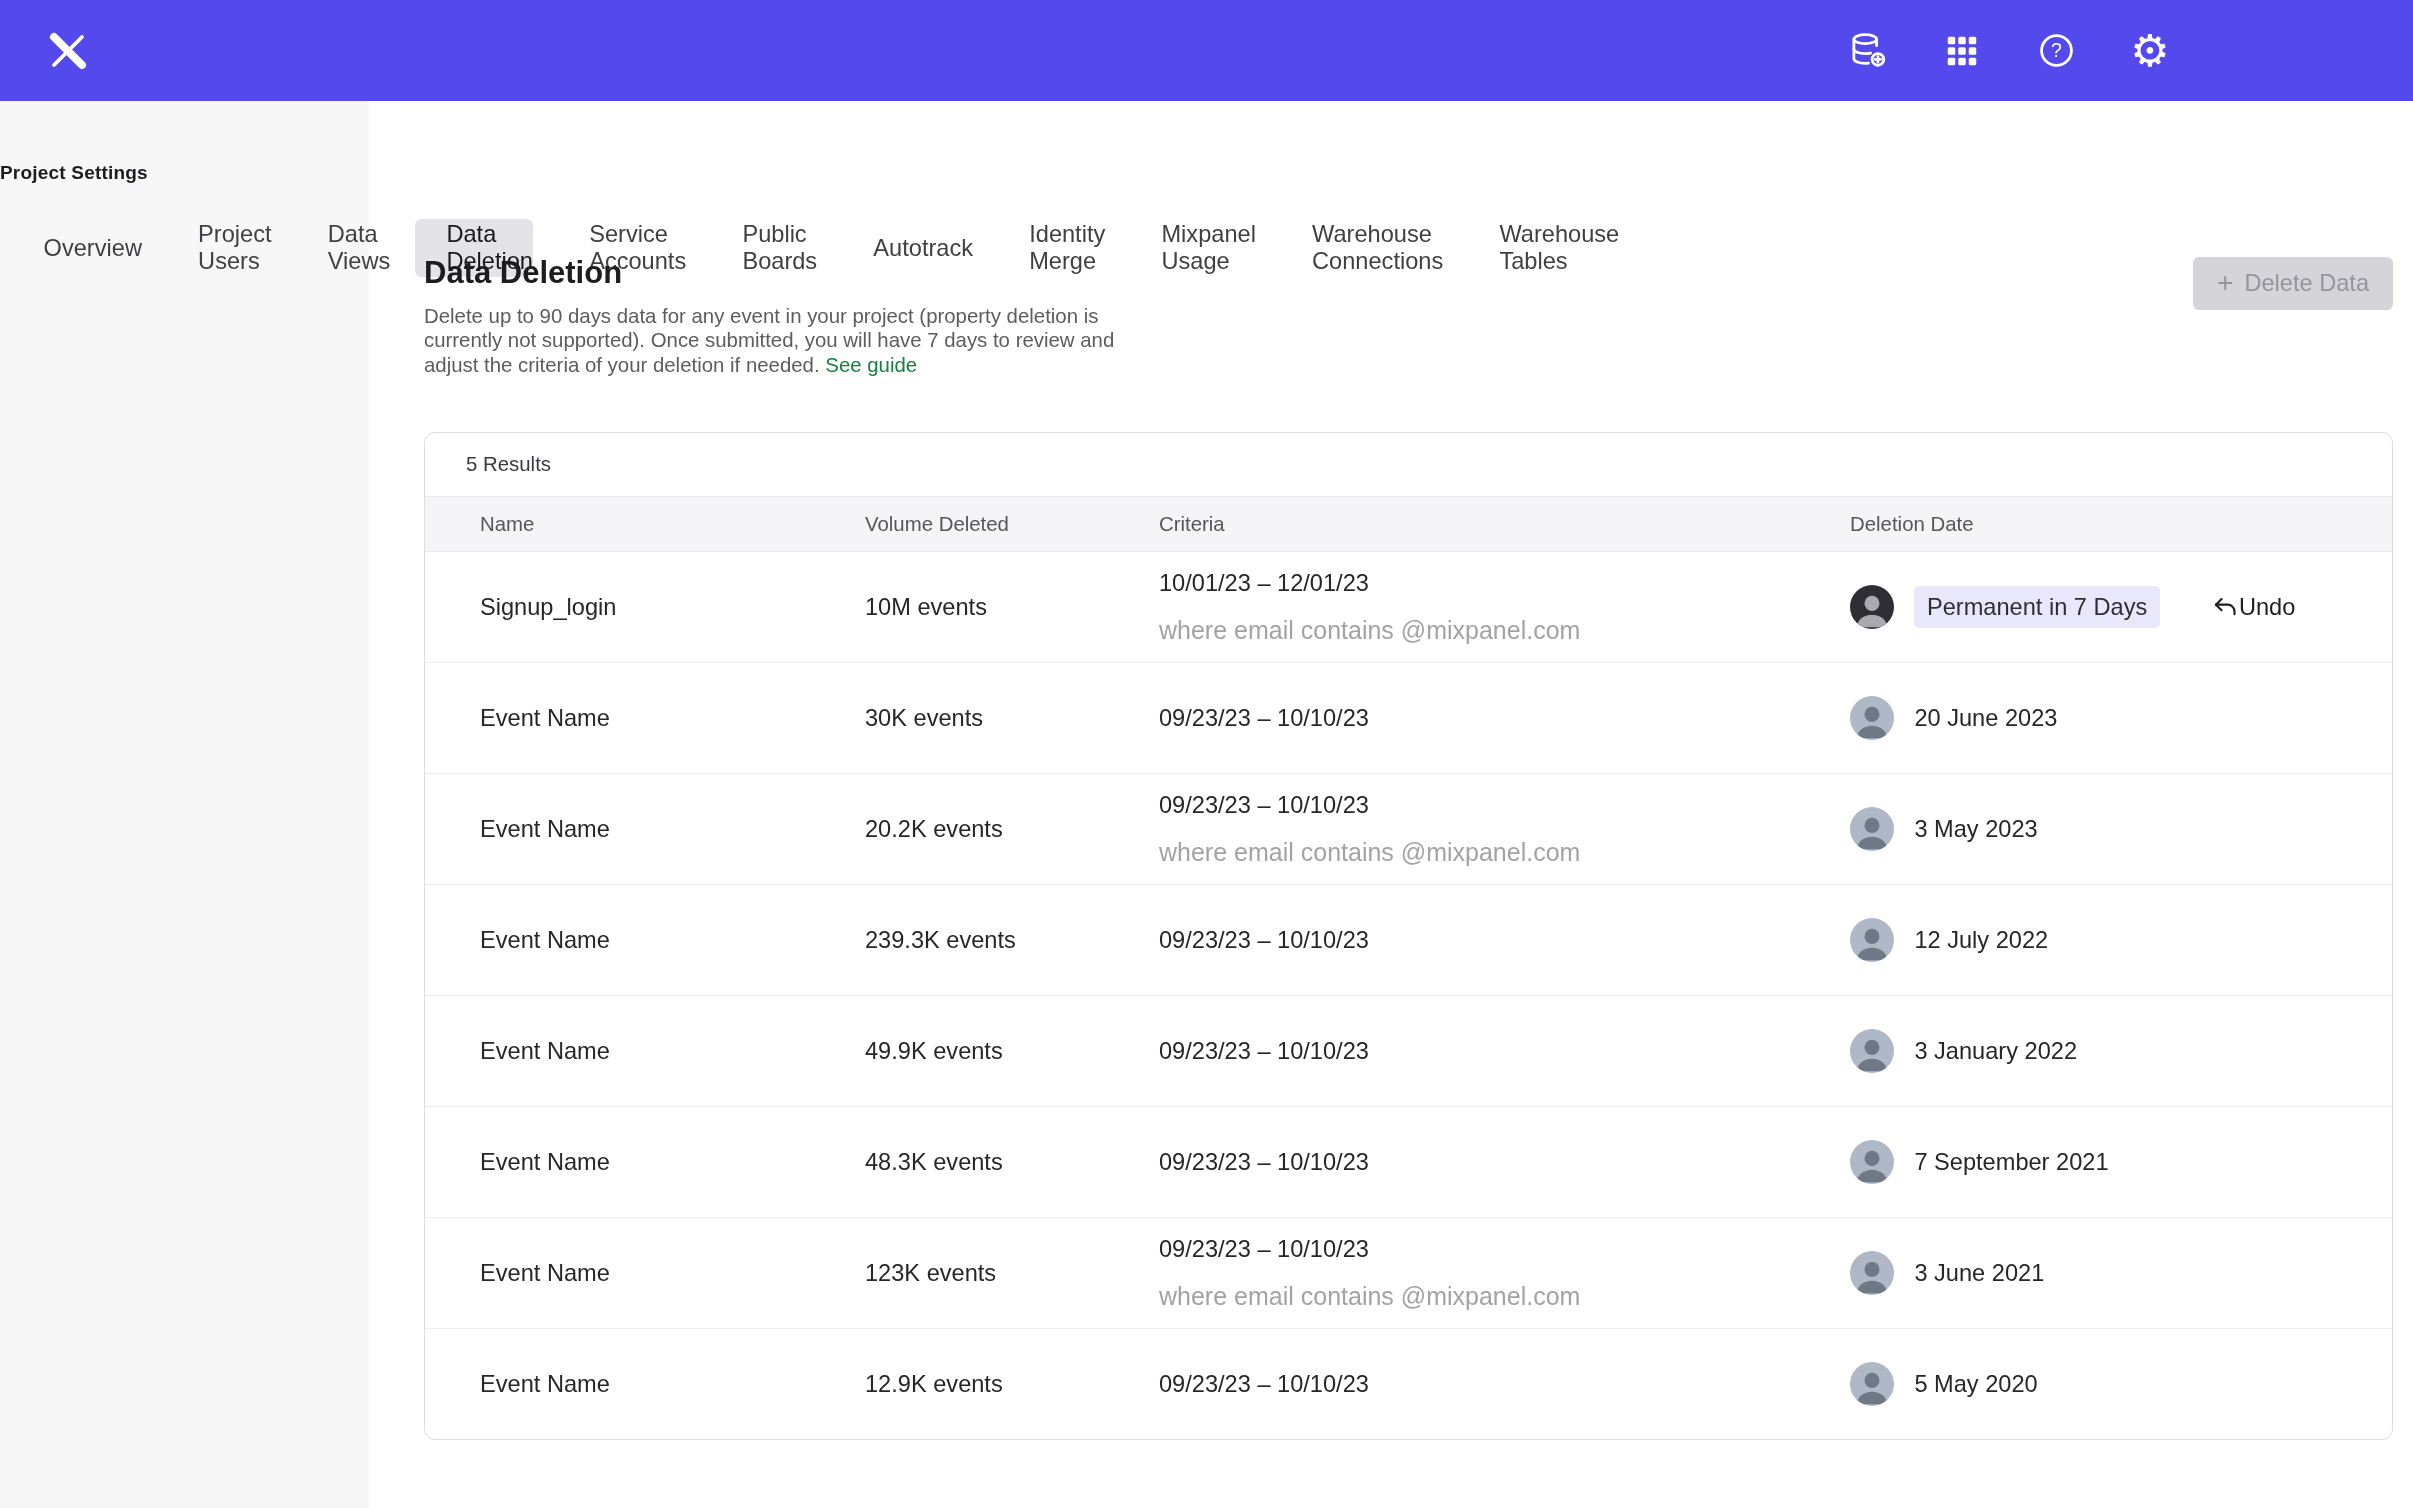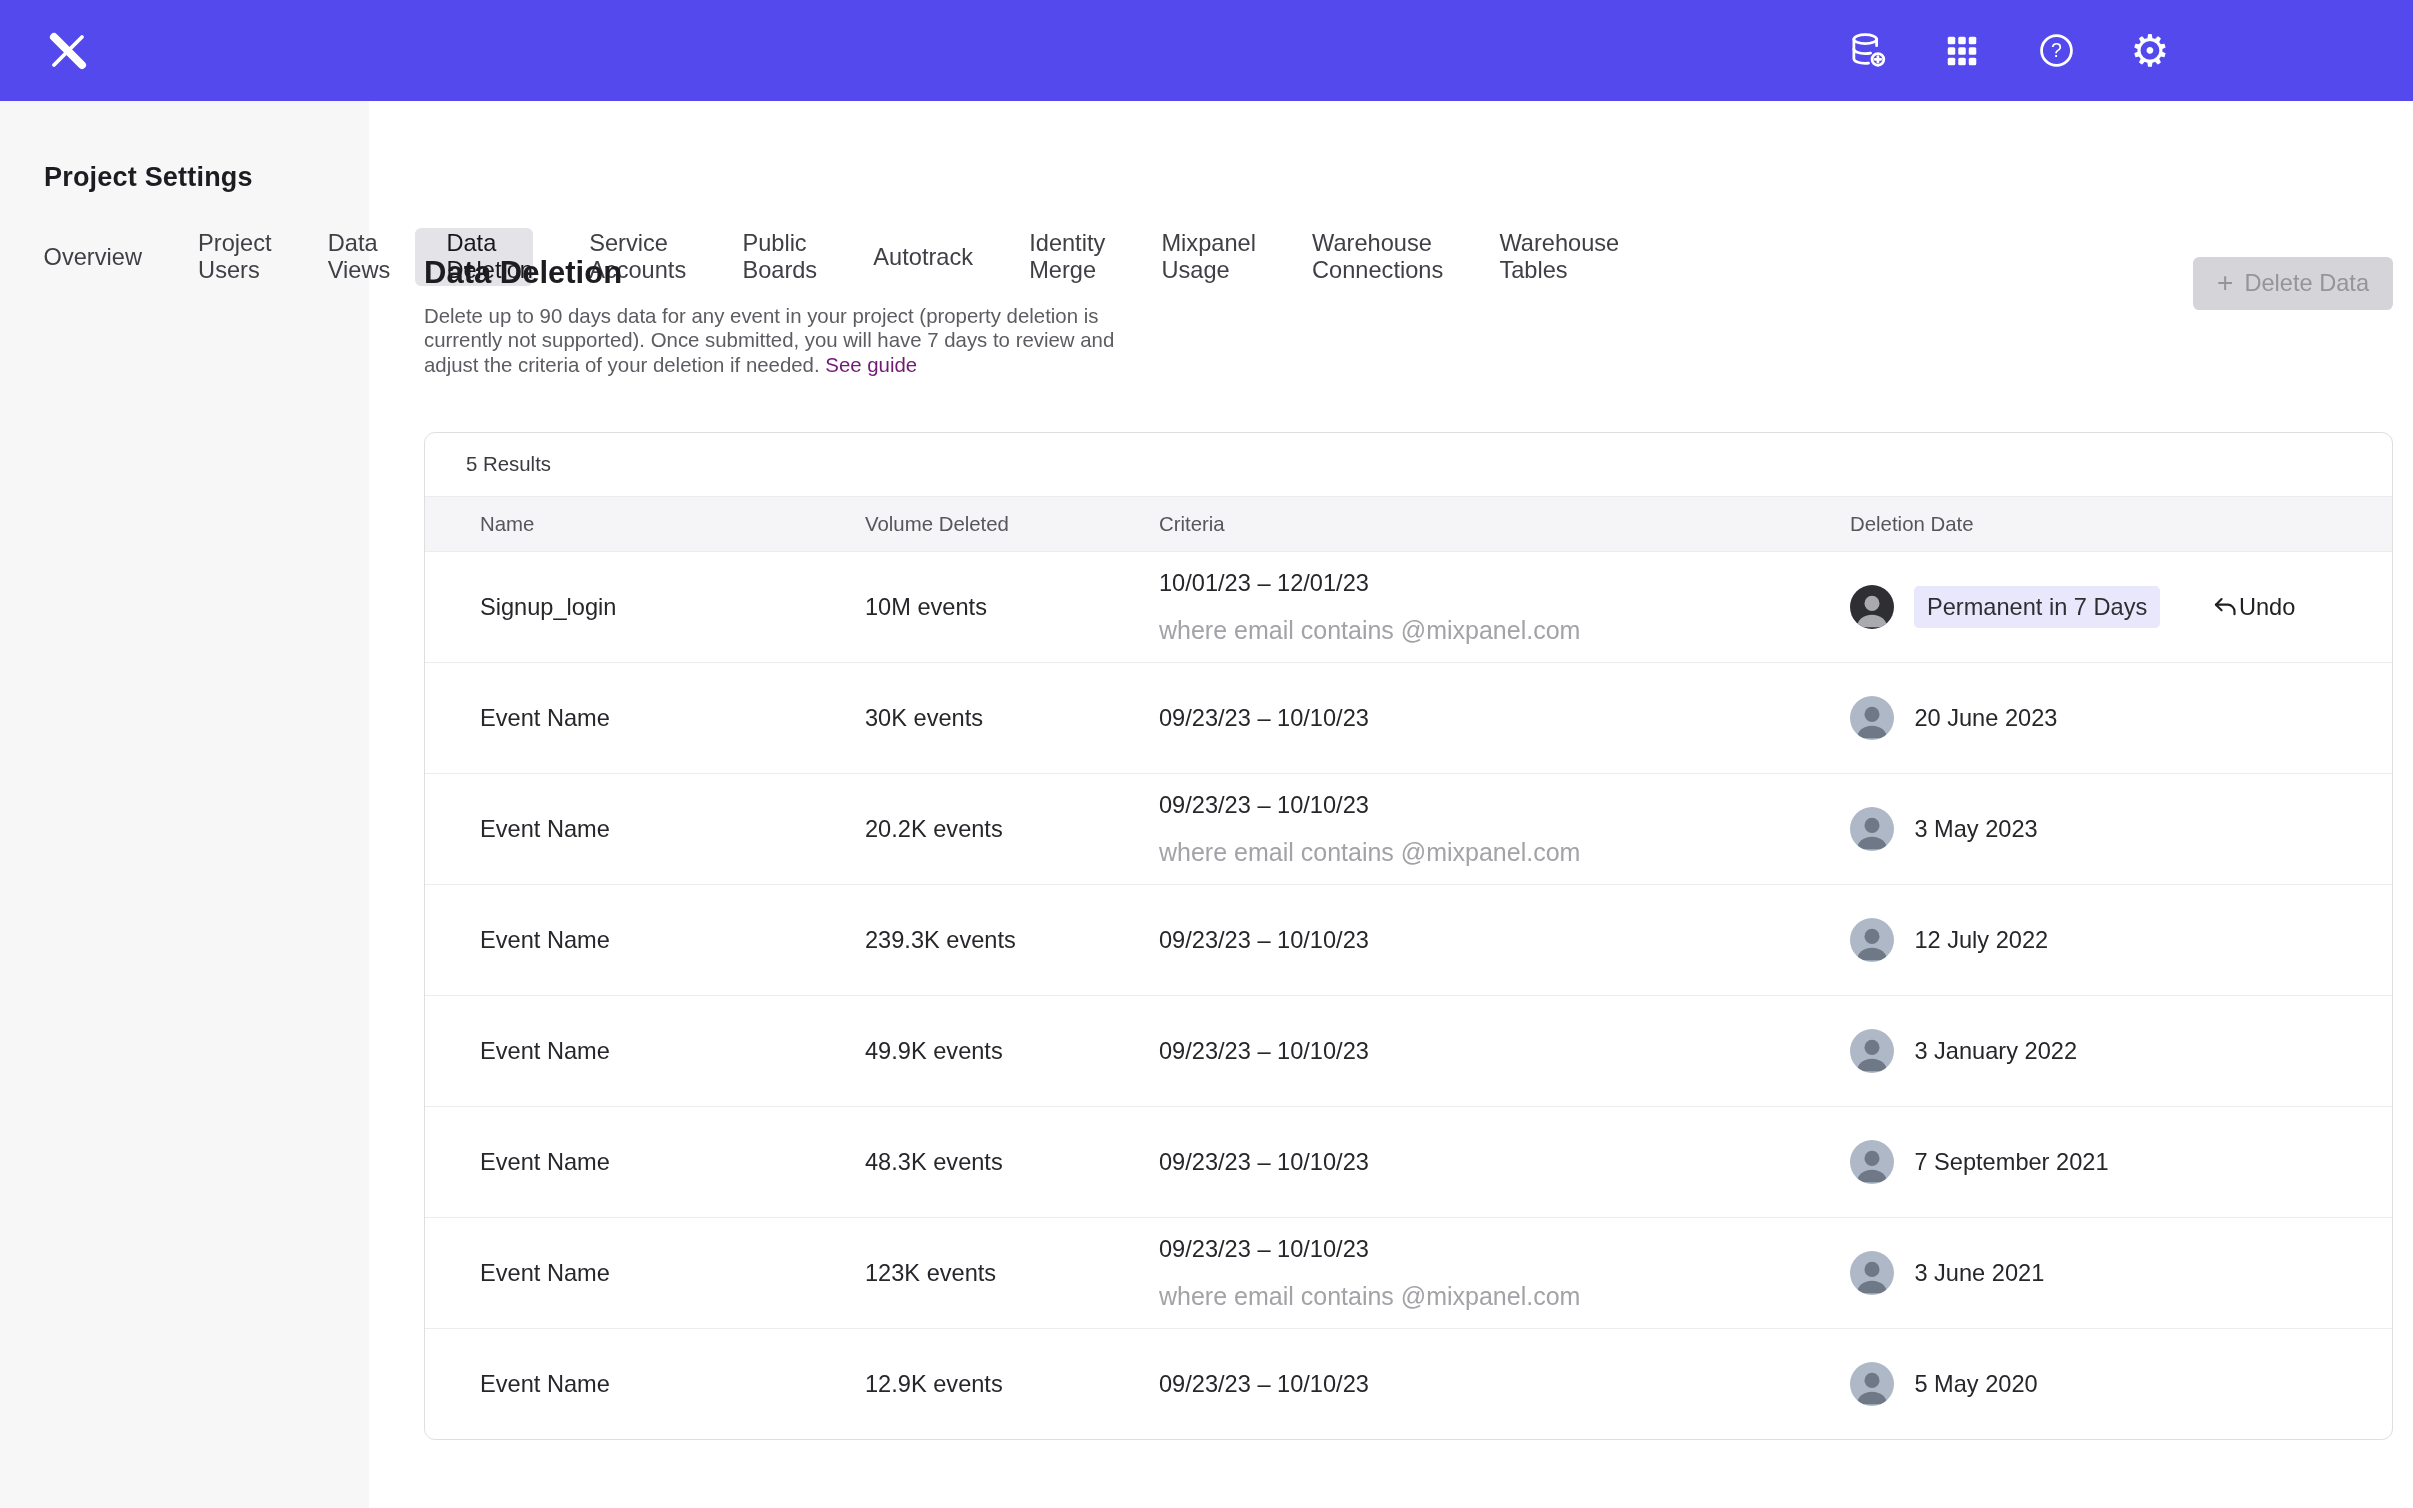--- a/index.html
+++ b/index.html
@@ -23,39 +23,39 @@
     color: #ffffff; cursor: pointer;
   }
   .gear-glyph { font-size: 44px; line-height: 1; color: #fff; font-family: "DejaVu Sans", sans-serif; }
   
   .page { display: flex; height: 1408px; }
   .sidebar {
     width: 369px; background: #f7f7f8; height: 100%;
     padding-top: 61px; flex-shrink: 0;
   }
   .sidebar-title {
-    font-size: 27px; font-weight: 700; color: #1c1c21;
-    padding-left: 44px; letter-spacing: 0.2px;
+    font-size: 19px; font-weight: 700; color: #1c1c21;
+    letter-spacing: 0.2px;
   }
   .side-list { margin-top: 35px; display: flex; flex-direction: row; }
   .side-item {
     height: 58px; display: flex; align-items: center;
     margin: 0 12.6px; padding-left: 31px; border-radius: 6.3px;
     font-size: 23.6px; color: #3f3f46; cursor: pointer;
   }
   .side-item.selected { background: #e4e4e8; color: #17171c; }
   
   .main { flex: 1; padding: 154px 20.4px 0 55px; }
   .main-header { display: flex; justify-content: space-between; align-items: flex-start; }
   .page-title { font-size: 31px; font-weight: 700; color: #1c1c21; }
   .page-desc {
     margin-top: 12.6px; max-width: 699px;
     font-size: 20.4px; line-height: 1.2; color: #5c5c62;
   }
-  .see-guide { color: #701a75; text-decoration: none; cursor: pointer; text-align: right; }
+  .see-guide { color: #15803d; text-decoration: none; cursor: pointer; text-align: right; }
   .delete-btn {
     display: flex; align-items: center; gap: 11px;
     background: #d4d4d9; color: #94949a;
     border: none; border-radius: 6.3px;
     height: 53px; padding: 0 23.6px;
     font-size: 23.6px; font-family: inherit;
     margin-top: 1.6px; cursor: default;
   }
   .plus-glyph { font-size: 28px; line-height: 1; }
   

